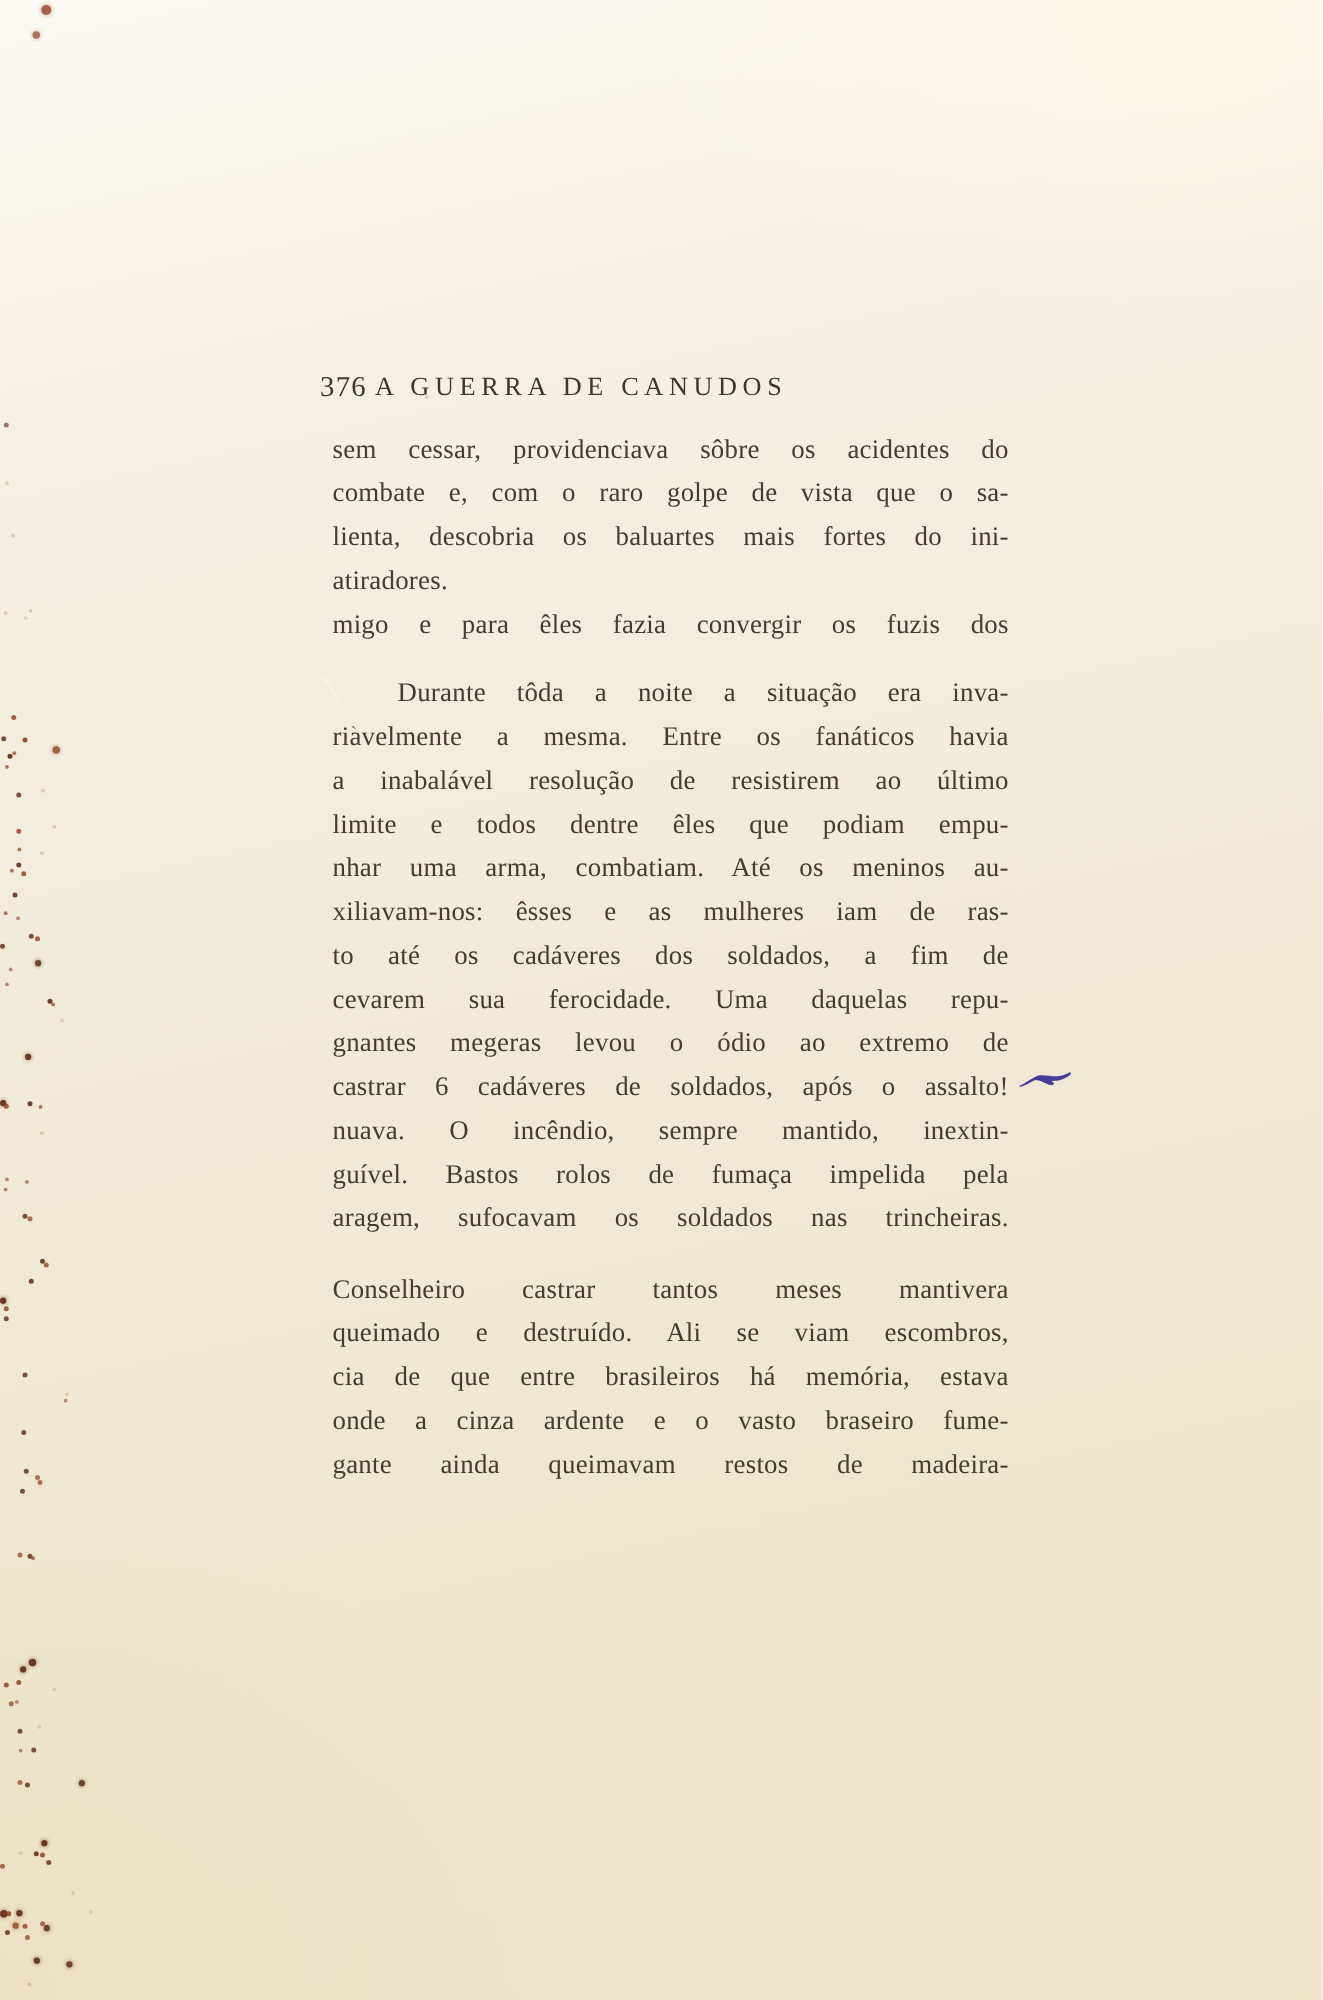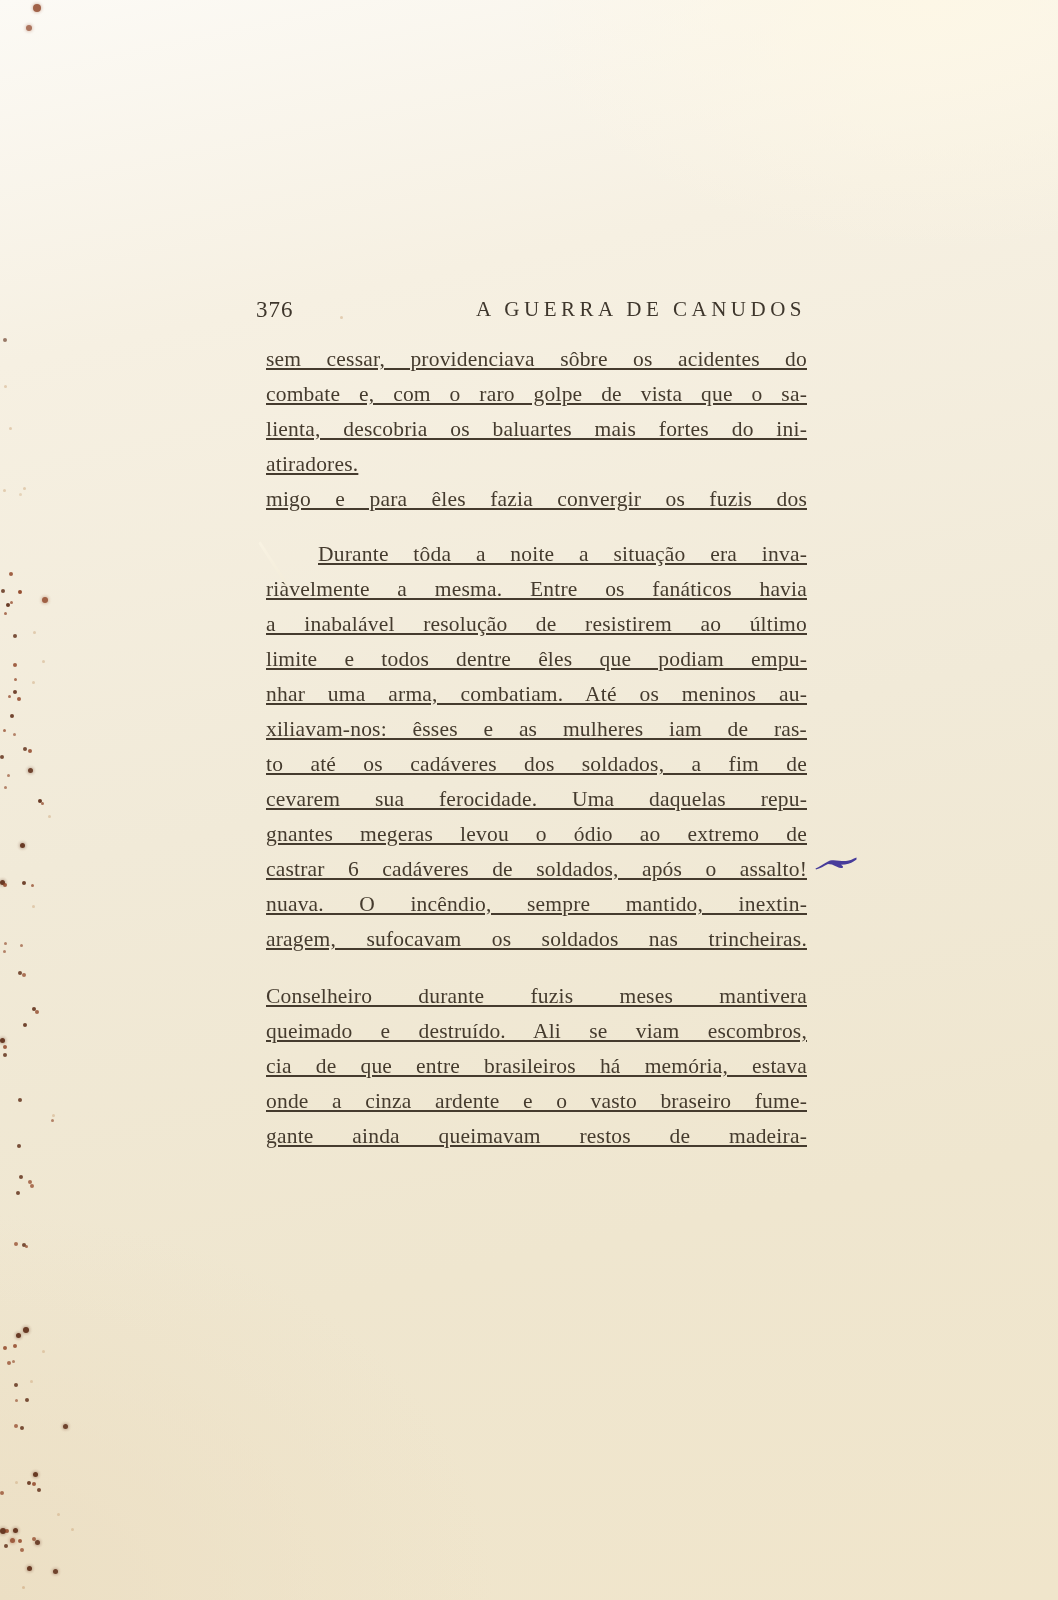--- a/index.html
+++ b/index.html
@@ -28,37 +28,36 @@
     color: #3e362c;
     letter-spacing: 1px;
   }
   .running-title {
     position: absolute;
     left: 266px;
     top: 297px;
     width: 540px;
     padding-left: 34px;
     box-sizing: border-box;
-    text-align: right;
+    text-align: left;
     font-size: 21px;
     letter-spacing: 4.5px;
     color: #3e362c;
     white-space: nowrap;
   }
   
   .body-text {
     position: absolute;
     left: 266px;
     top: 342px;
     width: 541px;
     font-size: 21.5px;
     line-height: 35px;
     color: #453b2e;
     letter-spacing: 0.2px;
-    text-decoration: underline;
   }
   .para { margin: 0; }
   .line {
     text-align: justify;
     text-align-last: justify;
     text-justify: inter-word;
     white-space: normal;
   }
   .line.no-stretch { text-align-last: left; }
   
@@ -110,24 +109,25 @@
         <div class="line">limite e todos dentre êles que podiam empu-</div>
         <div class="line">nhar uma arma, combatiam. Até os meninos au-</div>
         <div class="line">xiliavam-nos: êsses e as mulheres iam de ras-</div>
         <div class="line">to até os cadáveres dos soldados, a fim de</div>
         <div class="line">cevarem sua ferocidade. Uma daquelas repu-</div>
         <div class="line">gnantes megeras levou o ódio ao extremo de</div>
         <div class="line">castrar 6 cadáveres de soldados, após o assalto!</div>
       </div>
       <div class="para" style="margin-top: 0px;">
         <div class="line">nuava. O incêndio, sempre mantido, inextin-</div>
+        <div class="line">guível. Bastos rolos de fumaça impelida pela</div>
         <div class="line">aragem, sufocavam os soldados nas trincheiras.</div>
       </div>
       <div class="para" style="margin-top: 22px;">
-        <div class="line">Conselheiro durante fuzis meses mantivera</div>
+        <div class="line">Conselheiro castrar tantos meses mantivera</div>
         <div class="line">queimado e destruído. Ali se viam escombros,</div>
         <div class="line">cia de que entre brasileiros há memória, estava</div>
         <div class="line">onde a cinza ardente e o vasto braseiro fume-</div>
         <div class="line">gante ainda queimavam restos de madeira-</div>
       </div>
     </div>
 
   <div class="scratch-mark"></div>
 
   <svg class="pen-mark" viewBox="0 0 42 18" xmlns="http://www.w3.org/2000/svg">

